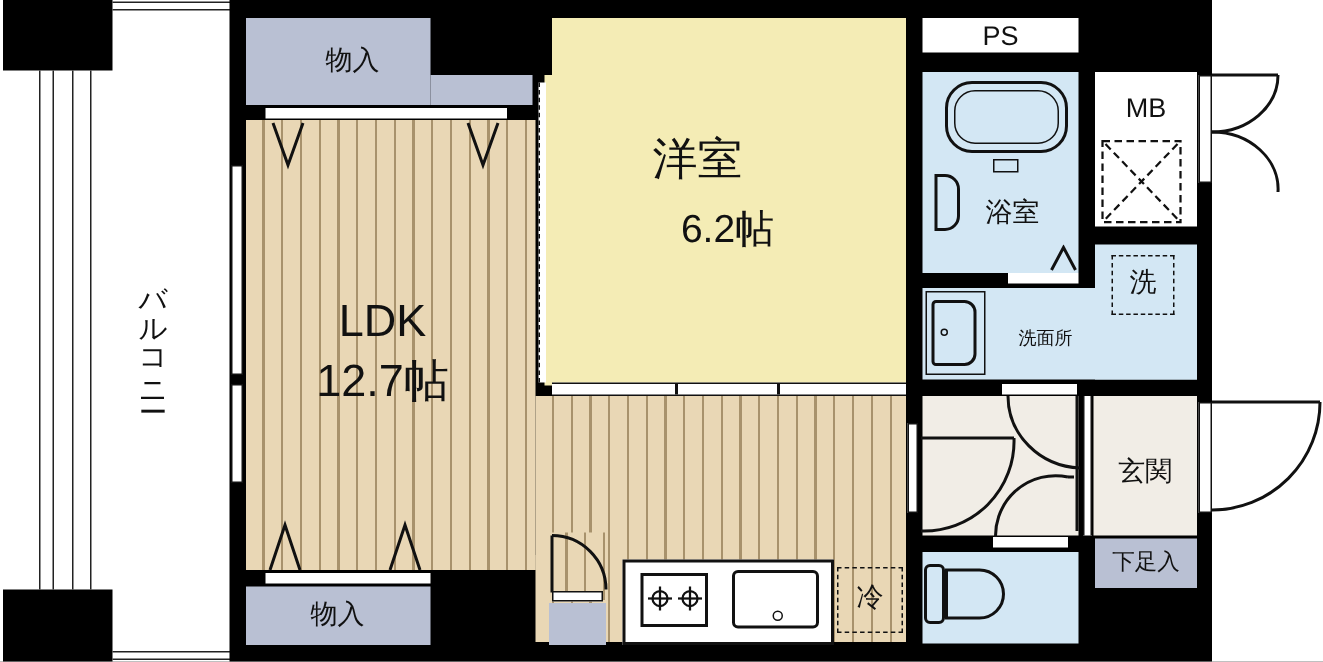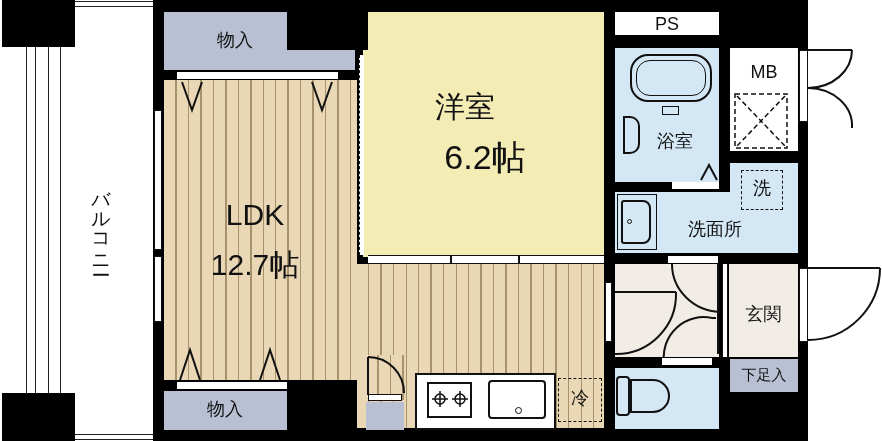--- a/index.html
+++ b/index.html
@@ -32,21 +32,21 @@
 
 <div class="abs floor-gray" style="left:164px;top:12px;width:123px;height:58px;"></div>
 <div class="abs floor-gray" style="left:287px;top:50px;width:68px;height:20px;"></div>
 <div class="lbl" style="left:190px;top:30px;width:90px;font-size:18px;">物入</div>
 <div class="abs" style="left:177px;top:72px;width:161px;height:7px;background:#fff;"></div>
 
 <div class="abs floor-ldk" style="left:164px;top:80px;width:193px;height:300px;"></div>
 <div class="abs floor-ldk" style="left:357px;top:264px;width:247px;height:116px;"></div>
 <div class="abs floor-ldk" style="left:357px;top:370px;width:247px;height:58px;"></div>
 <div class="lbl" style="left:195px;top:198px;width:120px;font-size:30px;">LDK</div>
-<div class="lbl" style="left:185px;top:238px;width:140px;font-size:30px;margin-top:10px;">12.7帖</div>
+<div class="lbl" style="left:185px;top:238px;width:140px;font-size:30px;">12.7帖</div>
 
 <svg class="abs" style="left:180px;top:80px;" width="160" height="36">
   <polyline points="2,2 12,30 22,2" fill="none" stroke="#111" stroke-width="2"></polyline>
   <polyline points="132,2 142,30 152,2" fill="none" stroke="#111" stroke-width="2"></polyline>
 </svg>
 <svg class="abs" style="left:178px;top:346px;" width="110" height="36">
   <polyline points="2,34 12,4 22,34" fill="none" stroke="#111" stroke-width="2"></polyline>
   <polyline points="82,34 92,4 102,34" fill="none" stroke="#111" stroke-width="2"></polyline>
 </svg>
 
@@ -77,21 +77,21 @@
 </svg>
 <div class="abs" style="left:488px;top:380px;width:58px;height:39px;border:2px solid #111;border-radius:4px;background:#fff;">
   <div class="abs" style="left:25px;top:25px;width:7px;height:7px;border:1.5px solid #111;border-radius:50%;"></div>
 </div>
 <div class="abs" style="left:558px;top:378px;width:44px;height:44px;border:1.5px dashed #111;"></div>
 <div class="lbl" style="left:560px;top:388px;width:40px;font-size:18px;">冷</div>
 
 <div class="abs floor-yo" style="left:368px;top:12px;width:236px;height:245px;"></div>
 <div class="abs floor-yo" style="left:363px;top:50px;width:6px;height:207px;"></div>
 <div class="lbl" style="left:400px;top:90px;width:130px;font-size:30px;">洋室</div>
-<div class="lbl" style="left:420px;top:138px;width:130px;font-size:34px;">6.2帖</div>
+<div class="lbl" style="left:420px;top:138px;width:130px;font-size:26px;">6.2帖</div>
 <div class="abs" style="left:368px;top:255px;width:236px;height:9px;background:#fff;border-top:1.5px solid #111;border-bottom:1.5px solid #111;">
   <div class="abs" style="left:82px;top:0;width:2px;height:100%;background:#111;"></div>
   <div class="abs" style="left:150px;top:0;width:2px;height:100%;background:#111;"></div>
 </div>
 <div class="abs" style="left:359px;top:55px;width:5px;height:200px;background:#fff;border-left:1px dashed #111;"></div>
 
 <div class="abs" style="left:615px;top:12px;width:104px;height:23px;background:#fff;"></div>
 <div class="lbl" style="left:615px;top:14px;width:104px;font-size:18px;">PS</div>
 
 <div class="abs floor-blue" style="left:615px;top:48px;width:104px;height:134px;"></div>
@@ -122,21 +122,21 @@
 </svg>
 
 <div class="abs floor-blue" style="left:730px;top:163px;width:68px;height:90px;"></div>
 <div class="abs floor-blue" style="left:615px;top:192px;width:183px;height:61px;"></div>
 <div class="abs" style="left:741px;top:170px;width:42px;height:40px;border:1.5px dashed #111;"></div>
 <div class="lbl" style="left:741px;top:178px;width:42px;font-size:18px;">洗</div>
 <div class="abs" style="left:617px;top:194px;width:40px;height:56px;border:1.5px solid #111;">
   <div class="abs" style="left:3px;top:5px;width:30px;height:44px;border:2px solid #111;border-radius:3px 8px 8px 3px;"></div>
   <div class="abs" style="left:9px;top:24px;width:5px;height:5px;border:1.2px solid #111;border-radius:50%;"></div>
 </div>
-<div class="lbl" style="left:670px;top:219px;width:90px;font-size:18px;">洗面所</div>
+<div class="lbl" style="left:652px;top:219px;width:90px;font-size:12px;">洗面所</div>
 
 <div class="abs floor-beige" style="left:615px;top:264px;width:104px;height:93px;"></div>
 <div class="abs" style="left:668px;top:256px;width:50px;height:7px;background:#fff;"></div>
 <div class="abs" style="left:605px;top:282px;width:7px;height:60px;background:#fff;border:1px solid #111;"></div>
 <svg class="abs" style="left:612px;top:262px;" width="108" height="100">
   <path d="M60 2 A50 48 0 0 0 108 50" fill="none" stroke="#111" stroke-width="2"></path>
   <line x1="2" y1="30" x2="64" y2="30" stroke="#111" stroke-width="2"></line>
   <path d="M2 92 A60 60 0 0 0 64 30" fill="none" stroke="#111" stroke-width="2"></path>
   <path d="M52 100 A40 40 0 0 1 100 56" fill="none" stroke="#111" stroke-width="2"></path>
   <line x1="100" y1="56" x2="104" y2="56" stroke="#111" stroke-width="2"></line>

